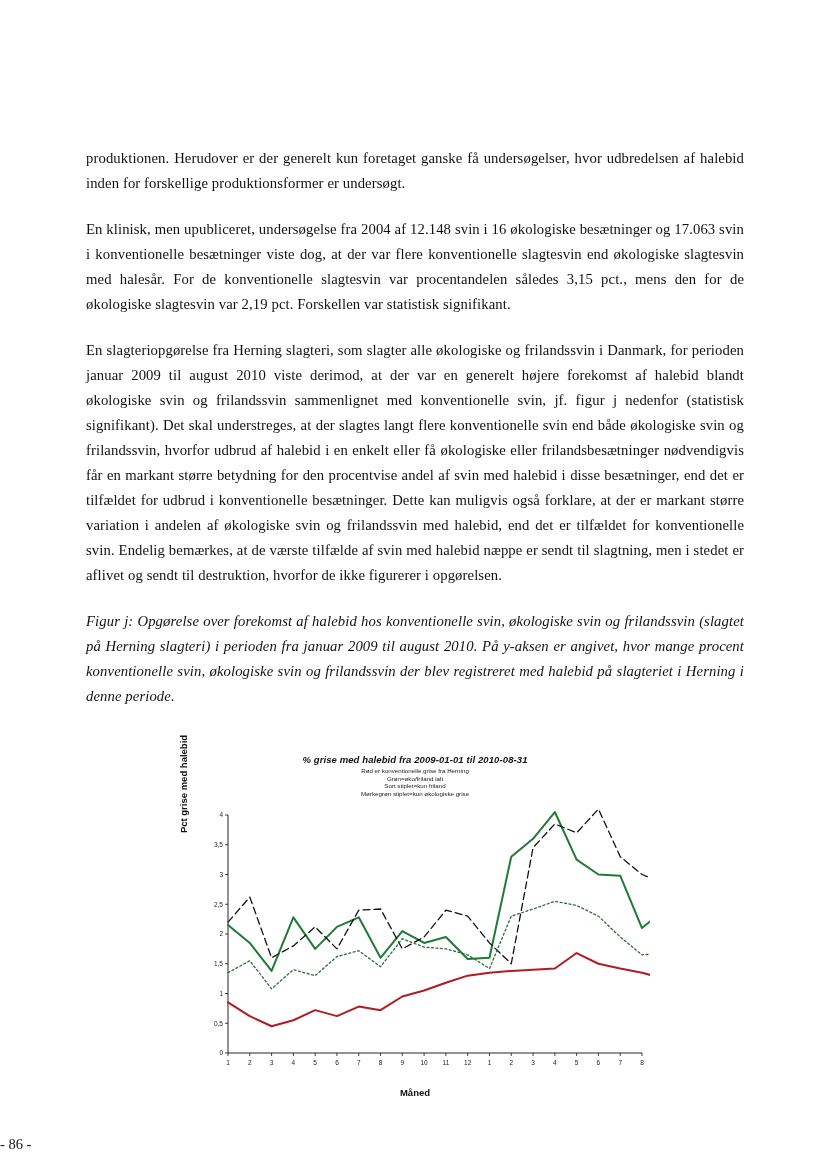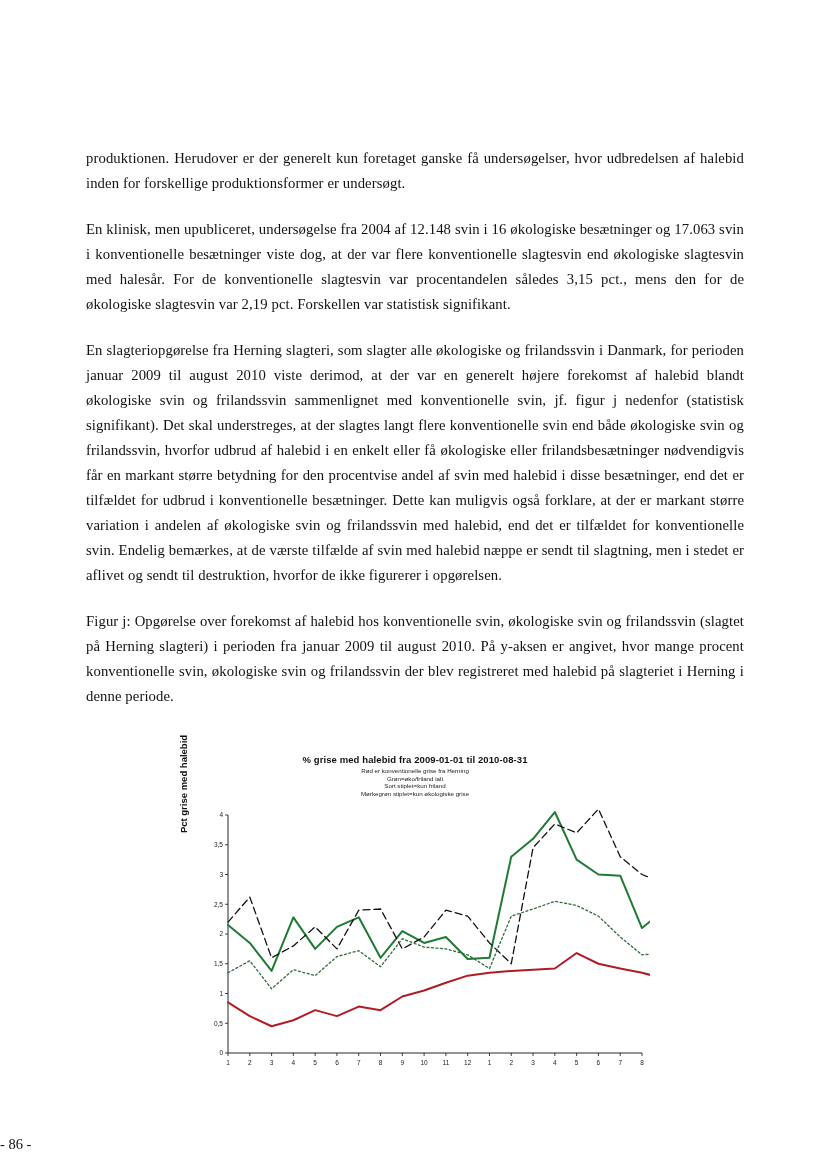--- a/index.html
+++ b/index.html
@@ -30,36 +30,38 @@
   }
   .para {
     font-size: 14.7px;
     line-height: 25px;
     text-align: justify;
     margin: 0 0 21px 0;
     letter-spacing: 0.1px;
   }
   .para.fig-caption {
     margin-bottom: 8px;
+    font-style: italic;
   }
   
   .figure {
     position: absolute;
     left: 86px;
     top: 726px;
     width: 658px;
     height: 370px;
   }
   .fig-title {
     text-align: center;
     font-family: "Liberation Sans", sans-serif;
     font-size: 9.5px;
     font-weight: bold;
     color: #111;
     letter-spacing: 0.1px;
+    font-style: italic;
   }
   .fig-legend {
     margin-top: 2px;
     text-align: center;
     font-family: "Liberation Sans", sans-serif;
     font-size: 6.2px;
     line-height: 7.6px;
     color: #222;
   }
   .chart-wrap {
@@ -190,17 +192,18 @@
           <text x="400.42105263157896" y="258" text-anchor="middle" class="tick-lbl">6</text>
           <line x1="422.2105263157895" y1="246" x2="422.2105263157895" y2="249" stroke="#111" stroke-width="0.8"></line>
           <text x="422.2105263157895" y="258" text-anchor="middle" class="tick-lbl">7</text>
           <line x1="444" y1="246" x2="444" y2="249" stroke="#111" stroke-width="0.8"></line>
           <text x="444" y="258" text-anchor="middle" class="tick-lbl">8</text>
           <polyline points="30,195.425 51.78947368421053,209.11 73.57894736842105,219.225 95.36842105263158,213.275 117.15789473684211,203.16 138.94736842105263,209.11 160.73684210526315,199.59 182.52631578947367,203.16 204.31578947368422,189.475 226.10526315789474,183.525 247.89473684210526,175.79000000000002 269.6842105263158,168.64999999999998 291.4736842105263,165.675 313.2631578947368,163.89 335.05263157894734,162.7 356.8421052631579,161.51 378.63157894736844,146.04000000000002 400.42105263157896,156.75 422.2105263157895,161.51 444,165.675 465.7894736842105,171.625 487.57894736842104,173.41 509.36842105263156,174.60000000000002" fill="none" stroke="#b01c22" stroke-width="2" stroke-linejoin="round" stroke-linecap="round"></polyline>
           <polyline points="30,118.075 51.78947368421053,135.925 73.57894736842105,163.89 95.36842105263158,110.34 117.15789473684211,141.875 138.94736842105263,119.86 160.73684210526315,110.34 182.52631578947367,150.8 204.31578947368422,124.025 226.10526315789474,135.925 247.89473684210526,129.97500000000002 269.6842105263158,151.99 291.4736842105263,150.8 313.2631578947368,49.650000000000006 335.05263157894734,31.799999999999983 356.8421052631579,5.025000000000006 378.63157894736844,52.625 400.42105263157896,67.5 422.2105263157895,68.69 444,121.05 465.7894736842105,103.20000000000002 487.57894736842104,118.075 509.36842105263156,129.97500000000002" fill="none" stroke="#1f7a33" stroke-width="2" stroke-linejoin="round" stroke-linecap="round"></polyline>
           <polyline points="30,115.1 51.78947368421053,90.10999999999999 73.57894736842105,150.8 95.36842105263158,138.89999999999998 117.15789473684211,119.86 138.94736842105263,141.875 160.73684210526315,103.20000000000002 182.52631578947367,102.00999999999999 204.31578947368422,141.875 226.10526315789474,129.97500000000002 247.89473684210526,103.20000000000002 269.6842105263158,109.15 291.4736842105263,135.925 313.2631578947368,156.75 335.05263157894734,40.724999999999994 356.8421052631579,16.924999999999983 378.63157894736844,25.849999999999994 400.42105263157896,2.0500000000000114 422.2105263157895,49.650000000000006 444,67.5 465.7894736842105,76.42499999999998 487.57894736842104,64.525 509.36842105263156,112.125" fill="none" stroke="#111111" stroke-width="1.3" stroke-linejoin="round" stroke-linecap="round" stroke-dasharray="7,4"></polyline>
           <polyline points="30,165.675 51.78947368421053,153.77499999999998 73.57894736842105,181.74 95.36842105263158,162.7 117.15789473684211,168.64999999999998 138.94736842105263,149.61 160.73684210526315,143.66 182.52631578947367,159.72500000000002 204.31578947368422,131.76 226.10526315789474,140.09 247.89473684210526,141.875 269.6842105263158,147.825 291.4736842105263,161.51 313.2631578947368,109.15 335.05263157894734,102.00999999999999 356.8421052631579,94.275 378.63157894736844,98.44 400.42105263157896,109.15 422.2105263157895,129.97500000000002 444,147.825 465.7894736842105,146.04000000000002 487.57894736842104,151.99 509.36842105263156,150.8" fill="none" stroke="#2d6b3a" stroke-width="1.3" stroke-linejoin="round" stroke-linecap="round" stroke-dasharray="2,2.5"></polyline>
         </svg>
+      <div class="xlabel">Måned</div>
     </div>
   </div>
 
   <div class="footer">- 86 -</div>
 </div>
 
 </body></html>

